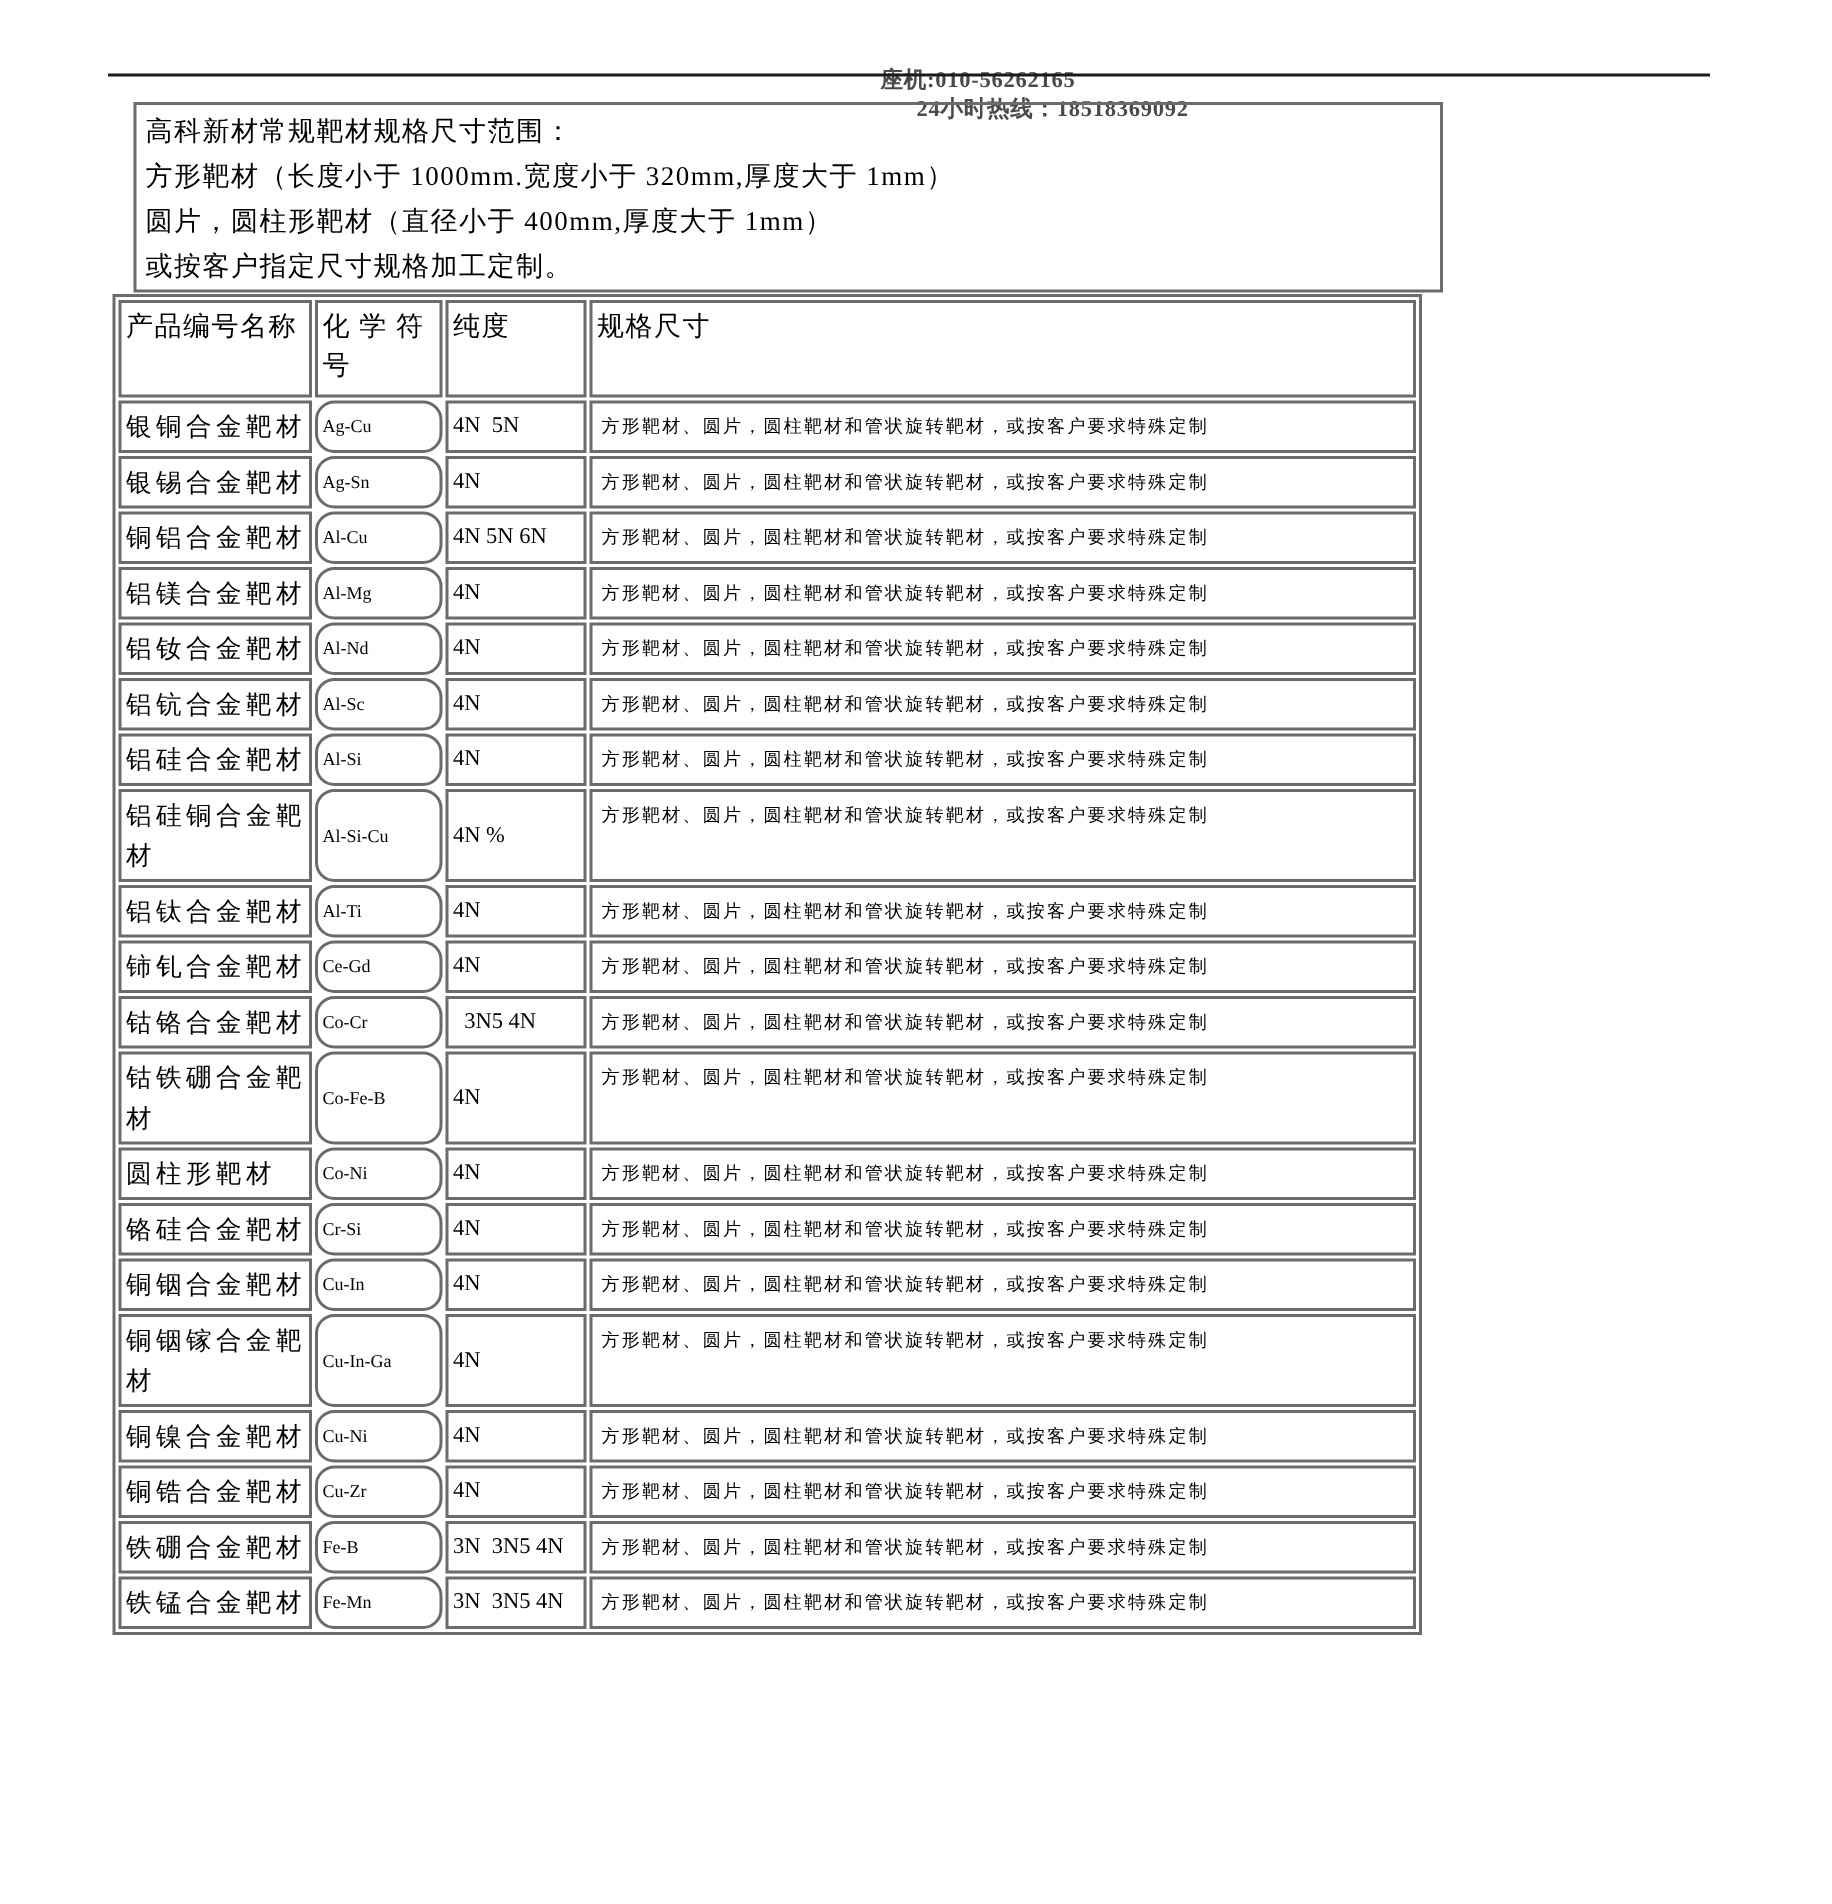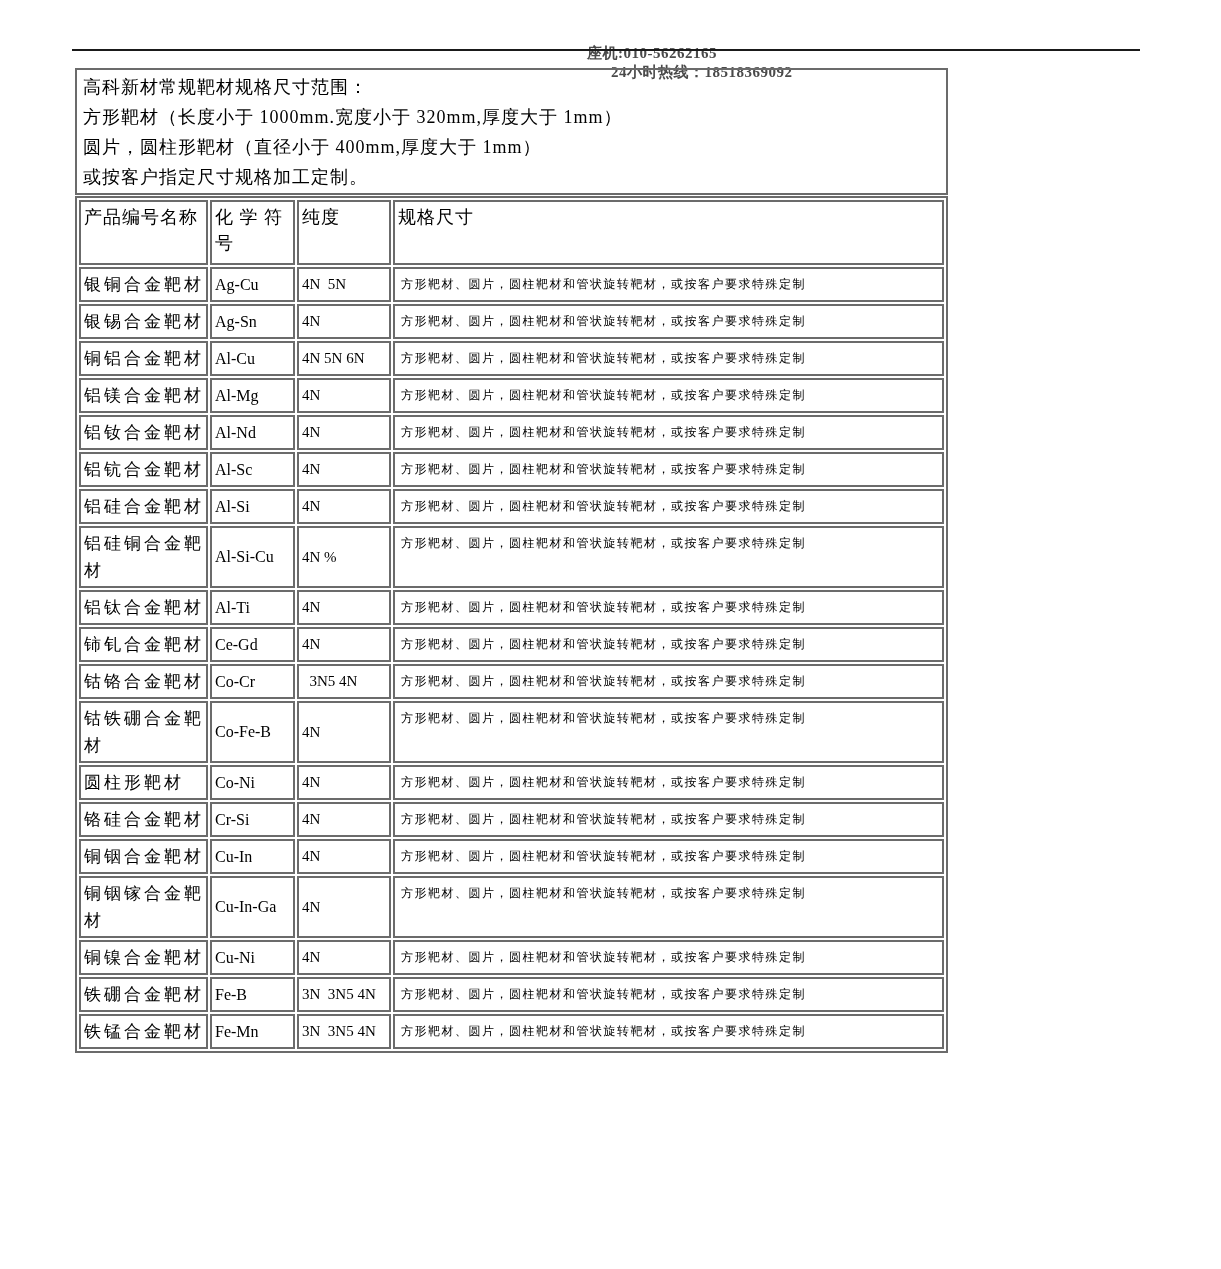--- a/index.html
+++ b/index.html
@@ -31,21 +31,21 @@
     position: absolute;
     top: 49px;
     left: 72px;
     width: 1068px;
     height: 2px;
     background: #1a1a1a;
   }
   .intro {
     position: absolute;
     top: 68px;
-    left: 75px;
+    left: 89px;
     width: 873px;
     box-sizing: border-box;
     border: 2px solid #6b6b6b;
     padding: 2px 8px 1px 6px;
     font-size: 18px;
     line-height: 30px;
     letter-spacing: 1px;
   }
   .intro p { margin: 0; }
   table.spec-table {
@@ -77,23 +77,24 @@
     white-space: pre-wrap;
   }
   tbody td { height: 33px; }
   td.c1 {
     font-size: 17px;
     letter-spacing: 3px;
     line-height: 27px;
     vertical-align: middle;
   }
   td.c2 {
-    font-size: 16px;
+    font-size: 12px;
     vertical-align: middle;
     white-space: pre;
+    border-radius: 13px;
   }
   td.c3 {
     font-size: 15px;
     vertical-align: middle;
     white-space: pre;
   }
   td.c4 {
     font-size: 12px;
     letter-spacing: 1.5px;
     line-height: 26px;
@@ -259,20 +260,26 @@
         </tr>
 
         <tr>
           <td class="c1">铜镍合金靶材</td>
           <td class="c2">Cu-Ni</td>
           <td class="c3">4N</td>
           <td class="c4">方形靶材、圆片，圆柱靶材和管状旋转靶材，或按客户要求特殊定制</td>
         </tr>
 
 
+        <tr>
+          <td class="c1">铜锆合金靶材</td>
+          <td class="c2">Cu-Zr</td>
+          <td class="c3">4N</td>
+          <td class="c4">方形靶材、圆片，圆柱靶材和管状旋转靶材，或按客户要求特殊定制</td>
+        </tr>
 
         <tr>
           <td class="c1">铁硼合金靶材</td>
           <td class="c2">Fe-B</td>
           <td class="c3">3N  3N5 4N</td>
           <td class="c4">方形靶材、圆片，圆柱靶材和管状旋转靶材，或按客户要求特殊定制</td>
         </tr>
 
 
         <tr>

